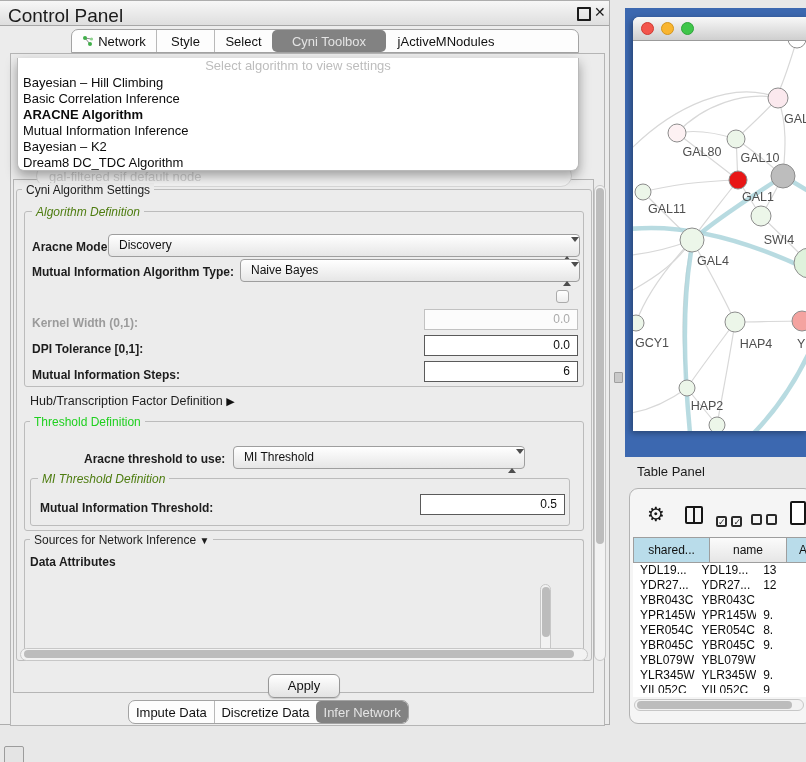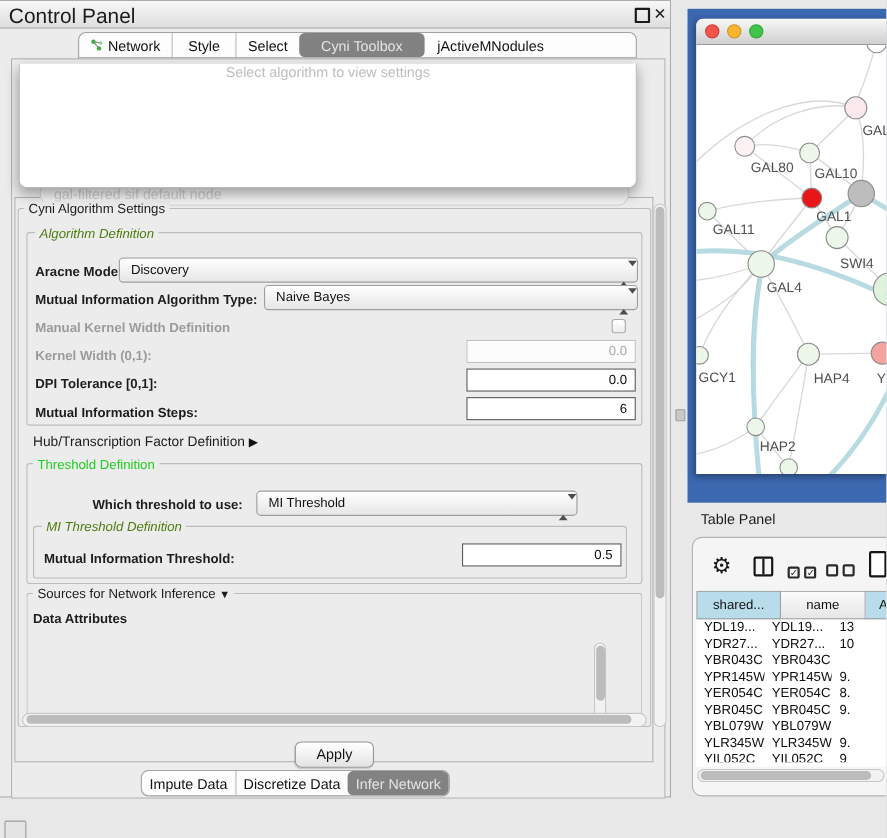--- a/index.html
+++ b/index.html
@@ -160,41 +160,40 @@
       <span>Discovery</span>
       <span class="arrows"><span class="up"></span><span class="down"></span></span>
     </div>
 
     <div class="lbl" style="left:32px;top:264px;">Mutual Information Algorithm Type:</div>
     <div class="combo" style="left:240px;top:258px;width:340px;height:23px;">
       <span>Naive Bayes</span>
       <span class="arrows"><span class="up"></span><span class="down"></span></span>
     </div>
 
-    <div class="lbl gray" style="left:32px;top:290px;">Manual Kernel Width Definition</div>
     <div class="checkbox" style="left:556px;top:289px;"></div>
 
     <div class="lbl gray" style="left:32px;top:315px;">Kernel Width (0,1):</div>
     <div class="field disabled" style="left:424px;top:308px;width:154px;height:21px;">0.0</div>
 
     <div class="lbl" style="left:32px;top:341px;">DPI Tolerance [0,1]:</div>
     <div class="field" style="left:424px;top:334px;width:154px;height:21px;">0.0</div>
 
     <div class="lbl" style="left:32px;top:367px;">Mutual Information Steps:</div>
     <div class="field" style="left:424px;top:360px;width:154px;height:21px;">6</div>
 
     <div class="lbl" style="left:30px;top:393px;font-weight:normal;font-size:12.5px;">
       <span>Hub/Transcription Factor Definition</span>
       <span class="hub-arrow">▶</span>
     </div>
 
     <div class="group" style="left:24px;top:420px;width:560px;height:110px;"></div>
     <div class="legend green" style="left:30px;top:414px;">Threshold Definition</div>
 
-    <div class="lbl" style="left:84px;top:451px;">Which threshold to use:</div>
+    <div class="lbl" style="left:84px;top:451px;">Aracne threshold to use:</div>
     <div class="combo" style="left:233px;top:445px;width:292px;height:23px;">
       <span>MI Threshold</span>
       <span class="arrows"><span class="up"></span><span class="down"></span></span>
     </div>
 
     <div class="group" style="left:30px;top:477px;width:540px;height:48px;"></div>
     <div class="legend blue" style="left:38px;top:471px;">MI Threshold Definition</div>
     <div class="lbl" style="left:40px;top:500px;">Mutual Information Threshold:</div>
     <div class="field" style="left:420px;top:493px;width:145px;height:21px;">0.5</div>
 
@@ -221,20 +220,28 @@
       <div class="tab" style="width:103px;">
         <span>Discretize Data</span>
       </div>
       <div class="tab selected" style="width:92px;">
         <span>Infer Network</span>
       </div>
     </div>
 
     <div class="popup">
       <div class="popup-hint">Select algorithm to view settings</div>
+      <div id="algo-options">
+          <div class="algo-opt">Bayesian – Hill Climbing</div>
+          <div class="algo-opt">Basic Correlation Inference</div>
+          <div class="algo-opt bold">ARACNE Algorithm</div>
+          <div class="algo-opt">Mutual Information Inference</div>
+          <div class="algo-opt">Bayesian – K2</div>
+          <div class="algo-opt">Dream8 DC_TDC Algorithm</div>
+        </div>
     </div>
   </div>
 
   <div class="gutter-handle"></div>
 
   <div class="desktop">
     <div class="netwin">
       <div class="netwin-titlebar">
         <div class="light red"></div>
         <div class="light yellow"></div>
@@ -320,21 +327,21 @@
       </div>
     <div class="trows" id="table-rows">
         <div class="tr">
           <div class="td" style="width: 77px;">YDL19...</div>
           <div class="td" style="width: 77px;">YDL19...</div>
           <div class="td" style="width: 62px;">13</div>
         </div>
         <div class="tr">
           <div class="td" style="width: 77px;">YDR27...</div>
           <div class="td" style="width: 77px;">YDR27...</div>
-          <div class="td" style="width: 62px;">10</div>
+          <div class="td" style="width: 62px;">12</div>
         </div>
         <div class="tr">
           <div class="td" style="width: 77px;">YBR043C</div>
           <div class="td" style="width: 77px;">YBR043C</div>
           <div class="td" style="width: 62px;"></div>
         </div>
         <div class="tr">
           <div class="td" style="width: 77px;">YPR145W</div>
           <div class="td" style="width: 77px;">YPR145W</div>
           <div class="td" style="width: 62px;">9.</div>

